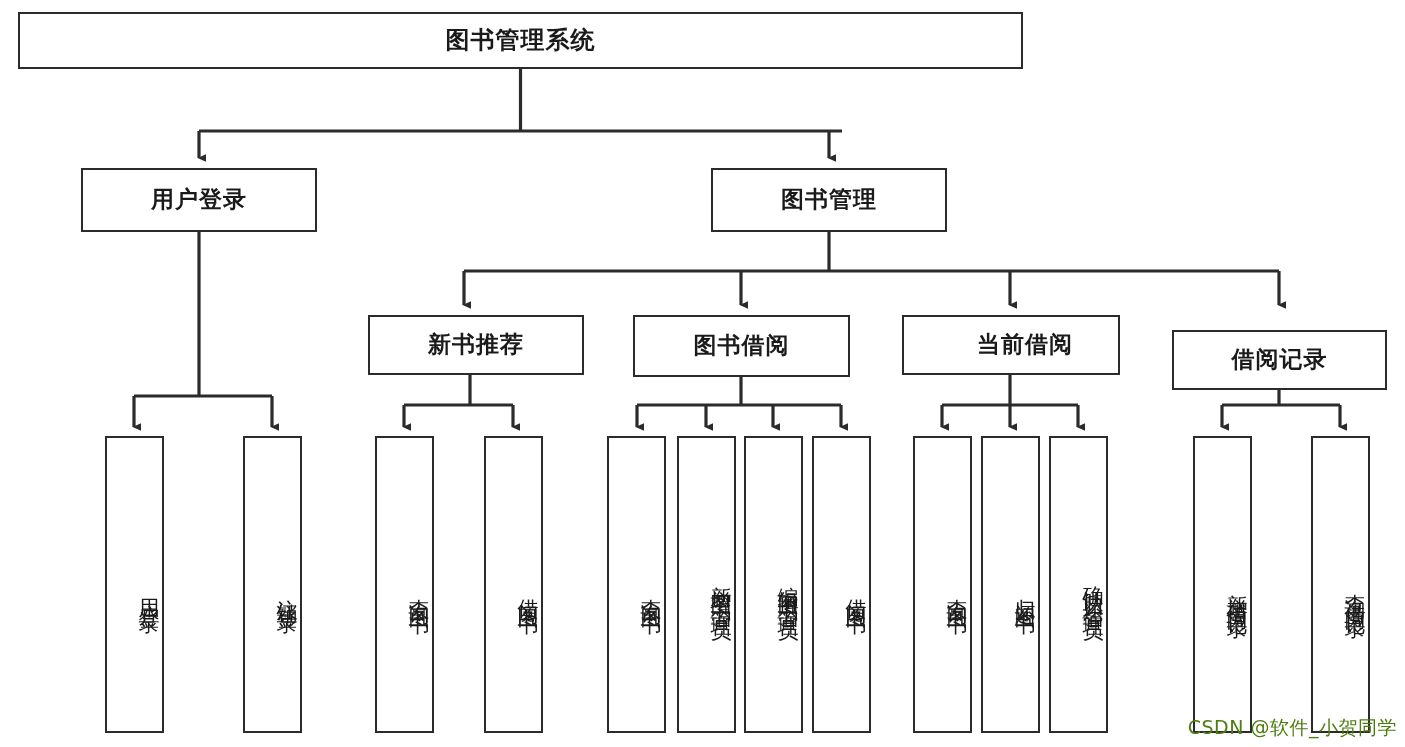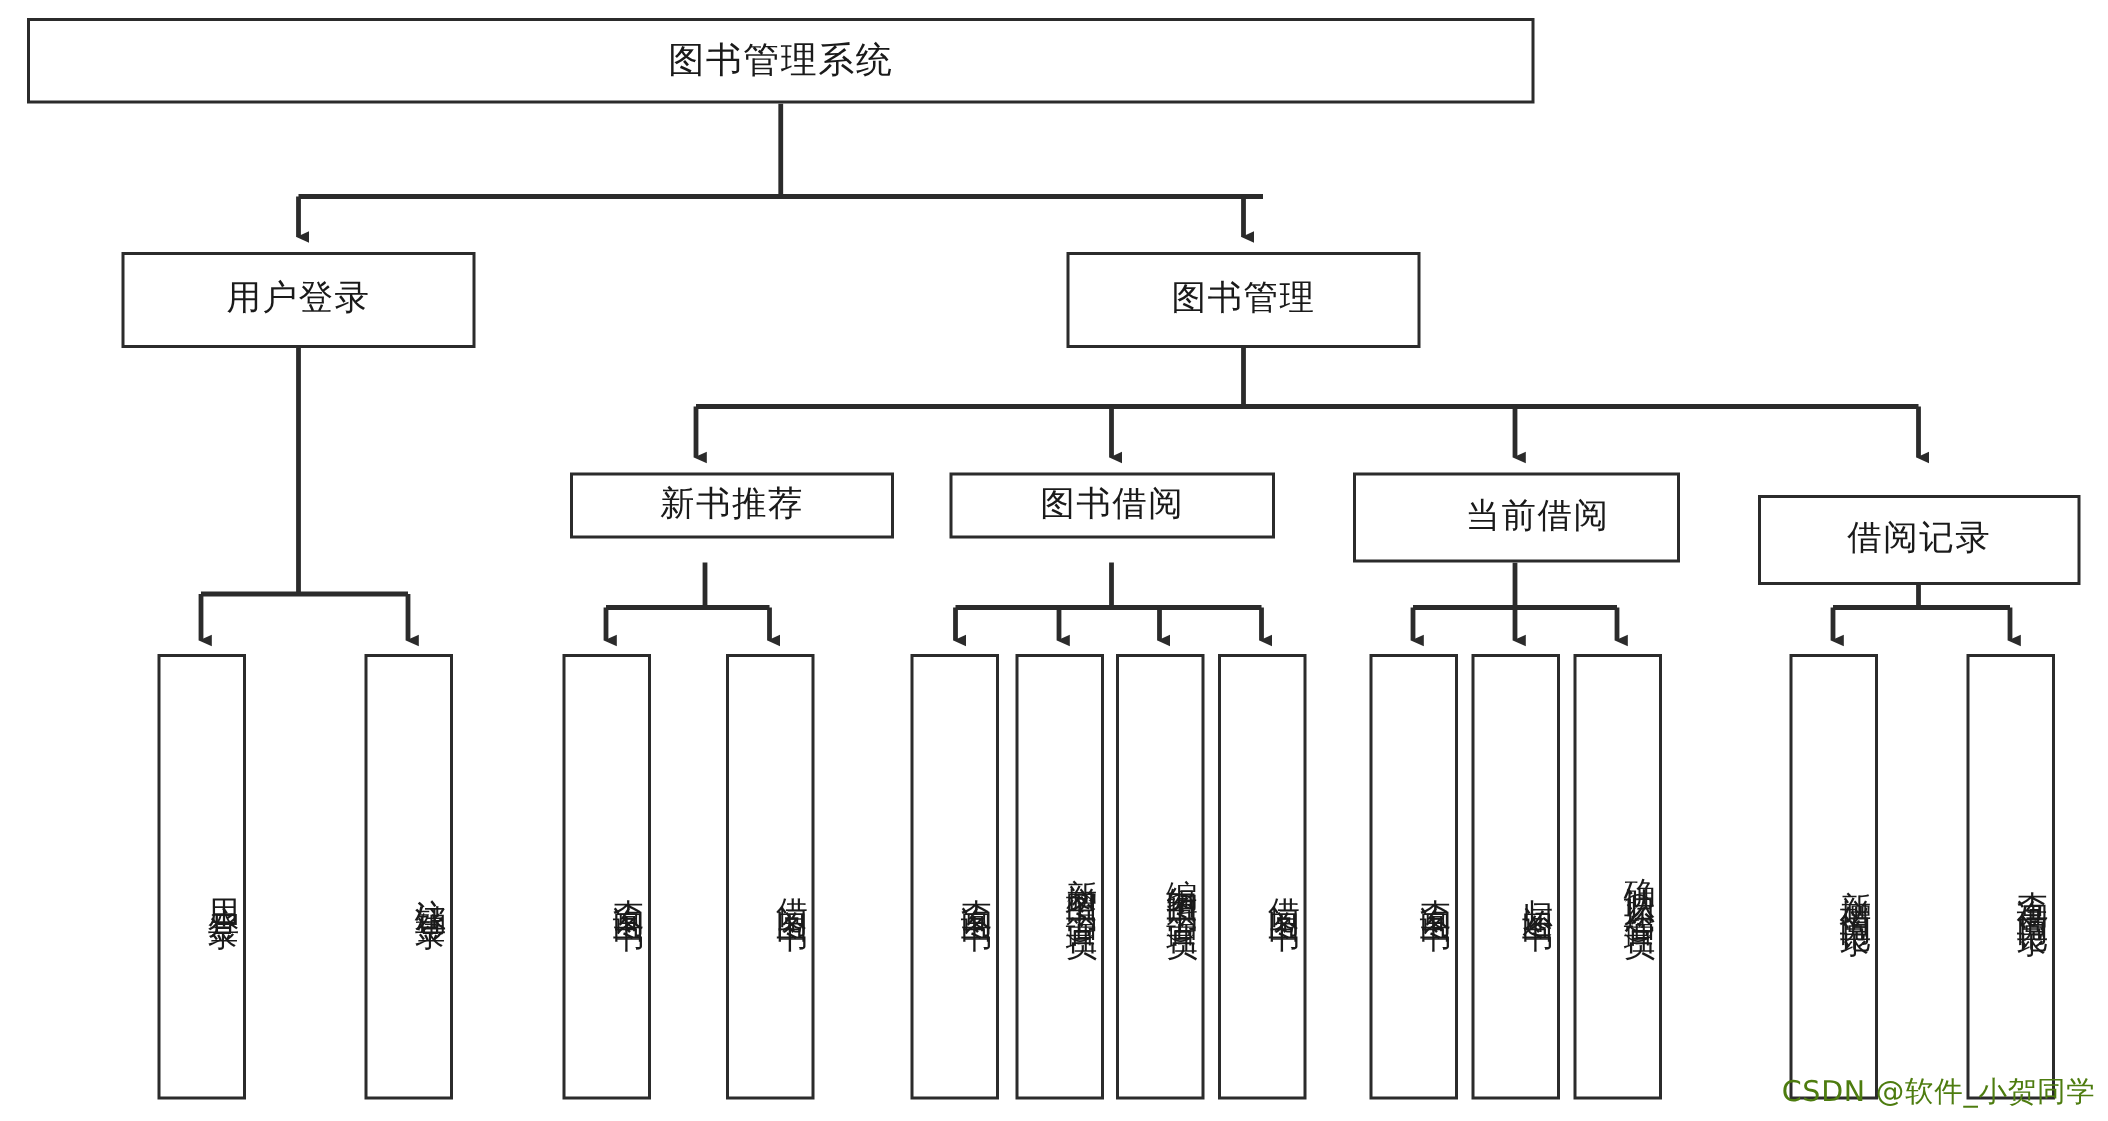--- a/index.html
+++ b/index.html
@@ -30,20 +30,21 @@
     border: 2.5px solid #2b2b2b;
     display: flex;
     align-items: center;
     justify-content: center;
     color: #1a1a1a;
   }
   .node.h {
     font-size: 23px;
     letter-spacing: 1px;
     line-height: 1.2;
+    font-weight: bold;
   }
   .node.root {
     font-size: 24px;
   }
   .node.v {
     writing-mode: vertical-rl;
     text-orientation: upright;
     font-size: 21px;
     letter-spacing: 5px;
     line-height: 1.25;
@@ -126,24 +127,24 @@
     <span>图书管理系统</span>
   </div>
 
   <div class="node h" style="left:81px; top:168px; width:236px; height:64px;">
     <span>用户登录</span>
   </div>
   <div class="node h" style="left:711px; top:168px; width:236px; height:64px;">
     <span>图书管理</span>
   </div>
 
-  <div class="node h" style="left:380px; top:315px; width:216px; height:44px;">
+  <div class="node h" style="left:368px; top:315px; width:216px; height:60px;">
     <span>新书推荐</span>
   </div>
-  <div class="node h" style="left:633px; top:315px; width:217px; height:44px;">
+  <div class="node h" style="left:633px; top:315px; width:217px; height:62px;">
     <span>图书借阅</span>
   </div>
   <div class="node h" style="left:902px; top:315px; width:218px; height:60px;padding-left:28px;">
     <span>当前借阅</span>
   </div>
   <div class="node h" style="left:1172px; top:330px; width:215px; height:60px;">
     <span>借阅记录</span>
   </div>
 
   <div class="node v" style="left:105px; top:436px; width:59px; height:297px;">

